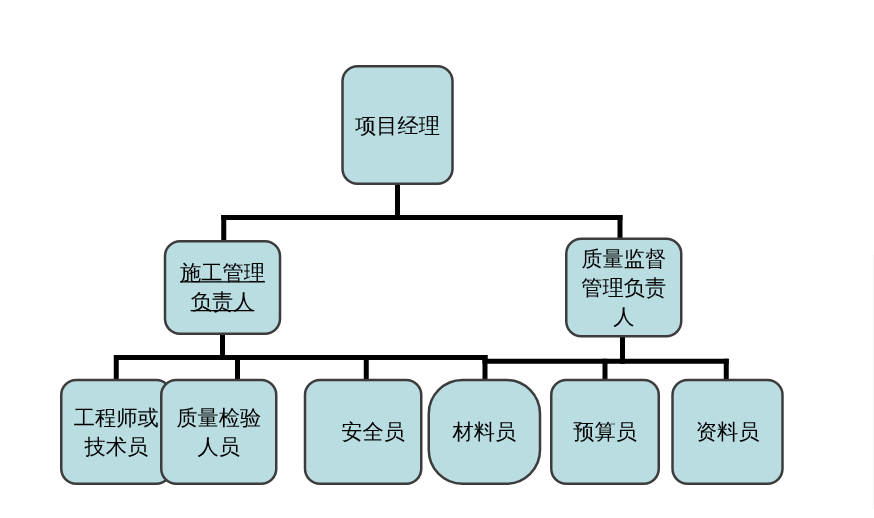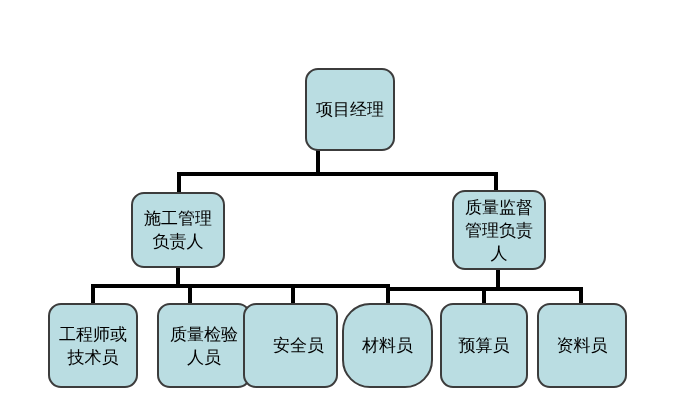--- a/index.html
+++ b/index.html
@@ -34,25 +34,25 @@
   .node .label {
     width: 72px;
     text-align: center;
     word-break: break-all;
   }
   .line {
     position: absolute;
     background: var(--connector);
   }
   
-  .n-root { left: 273px; top: 68px;  width: 90px; height: 83px; margin-left: 32px; }
-  .n-m1   { left: 131px; top: 192px; width: 94px; height: 76px; }
+  .n-root { left: 273px; top: 52px;  width: 90px; height: 96px; }
+  .n-m1   { left: 131px; top: 192px; width: 94px; height: 76px; text-decoration: underline; }
   .n-m2   { left: 452px; top: 190px; width: 94px; height: 80px; }
   .n-s1   { left: 48px;  top: 303px; width: 90px; height: 85px; }
-  .n-s2   { left: 157px; top: 303px; width: 94px; height: 85px; }
+  .n-s2   { left: 128px; top: 303px; width: 94px; height: 85px; }
   .n-s3   { left: 243px; top: 303px; width: 95px; height: 85px; padding-left: 16px; }
   .n-s4   { left: 342px; top: 303px; width: 91px; height: 85px; border-radius: 28px; }
   .n-s5   { left: 440px; top: 303px; width: 88px; height: 85px; }
   .n-s6   { left: 537px; top: 303px; width: 90px; height: 85px; }
   
   .l-v-root   { left: 316px; top: 134px; width: 4px; height: 42px; }
   .l-h-top    { left: 177px; top: 172px; width: 321px; height: 4px; }
   .l-v-m1-in  { left: 177px; top: 172px; width: 4px; height: 22px; }
   .l-v-m2-in  { left: 494px; top: 172px; width: 4px; height: 20px; }
   .l-v-m1-out { left: 176px; top: 266px; width: 4px; height: 22px; }

